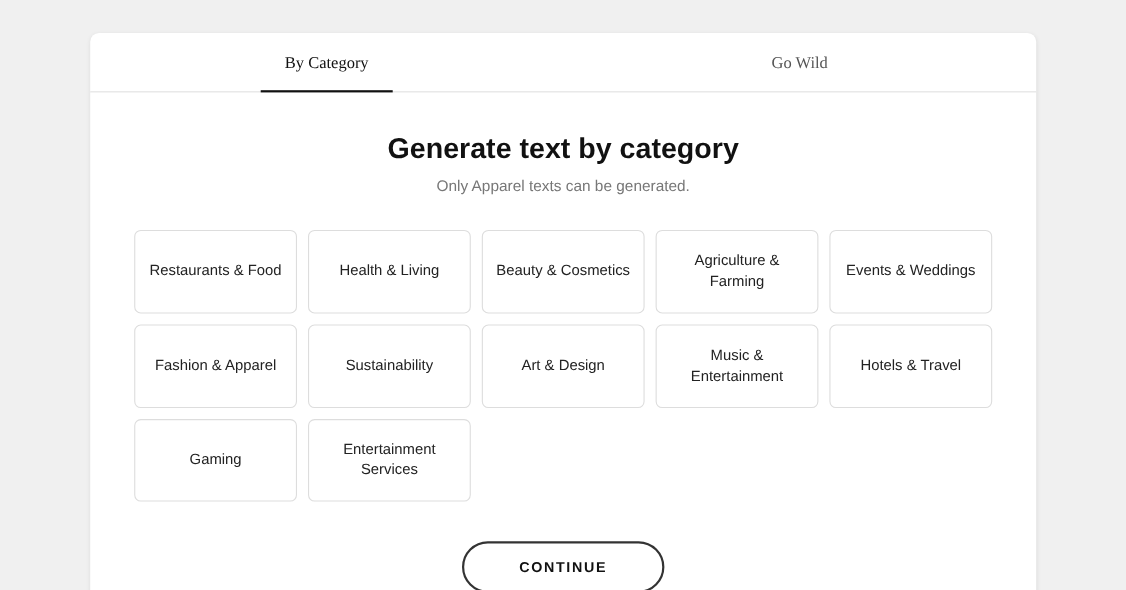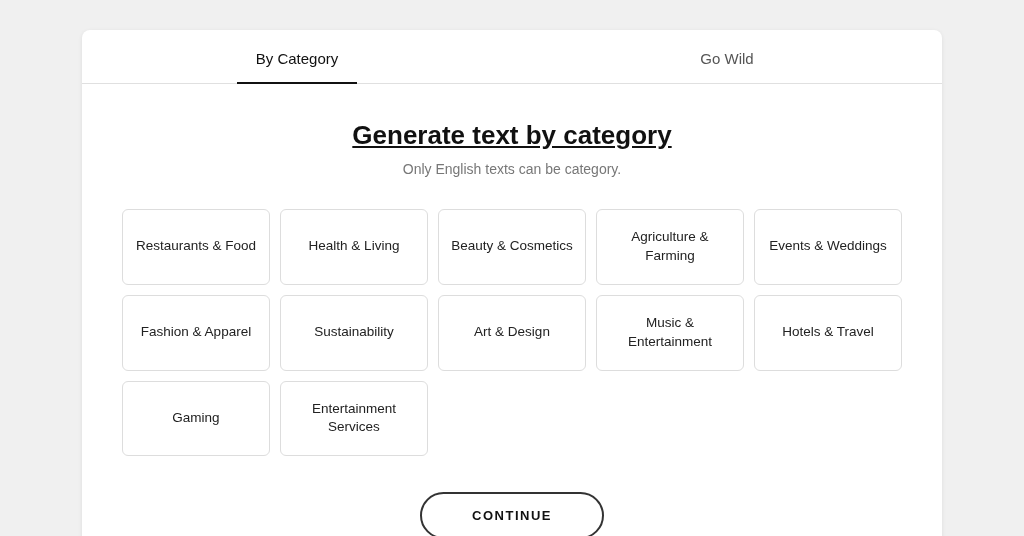--- a/index.html
+++ b/index.html
@@ -34,20 +34,21 @@
     }
 
     .tab {
       flex: 1;
       text-align: center;
       padding: 20px 0 16px 0;
       font-size: 15px;
       color: #555;
       cursor: pointer;
       position: relative;
+      font-family: Liberation Serif, serif;
     }
 
     .tab.active {
       color: #111;
       font-weight: 500;
     }
 
     .tab.active::after {
       content: '';
       position: absolute;
@@ -62,21 +63,20 @@
     .content {
       padding: 0 40px;
     }
 
     .page-title {
       text-align: center;
       font-size: 26px;
       font-weight: 600;
       color: #111;
       margin-bottom: 10px;
-      text-decoration: underline;
     }
 
     .subtitle {
       text-align: center;
       font-size: 14px;
       color: #777;
       margin-bottom: 32px;
     }
 
     .grid {
@@ -129,21 +129,21 @@
     <div class="tab active">
       <span>By Category</span>
     </div>
     <div class="tab">
       <span>Go Wild</span>
     </div>
   </div>
 
   <div class="content">
     <h1 class="page-title">Generate text by category</h1>
-    <p class="subtitle">Only English texts can be category.</p>
+    <p class="subtitle">Only Apparel texts can be generated.</p>
 
     <div class="grid">
       <div class="category-item">
         <span>Restaurants &amp; Food</span>
       </div>
       <div class="category-item">
         <span>Health &amp; Living</span>
       </div>
       <div class="category-item">
         <span>Beauty &amp; Cosmetics</span>

